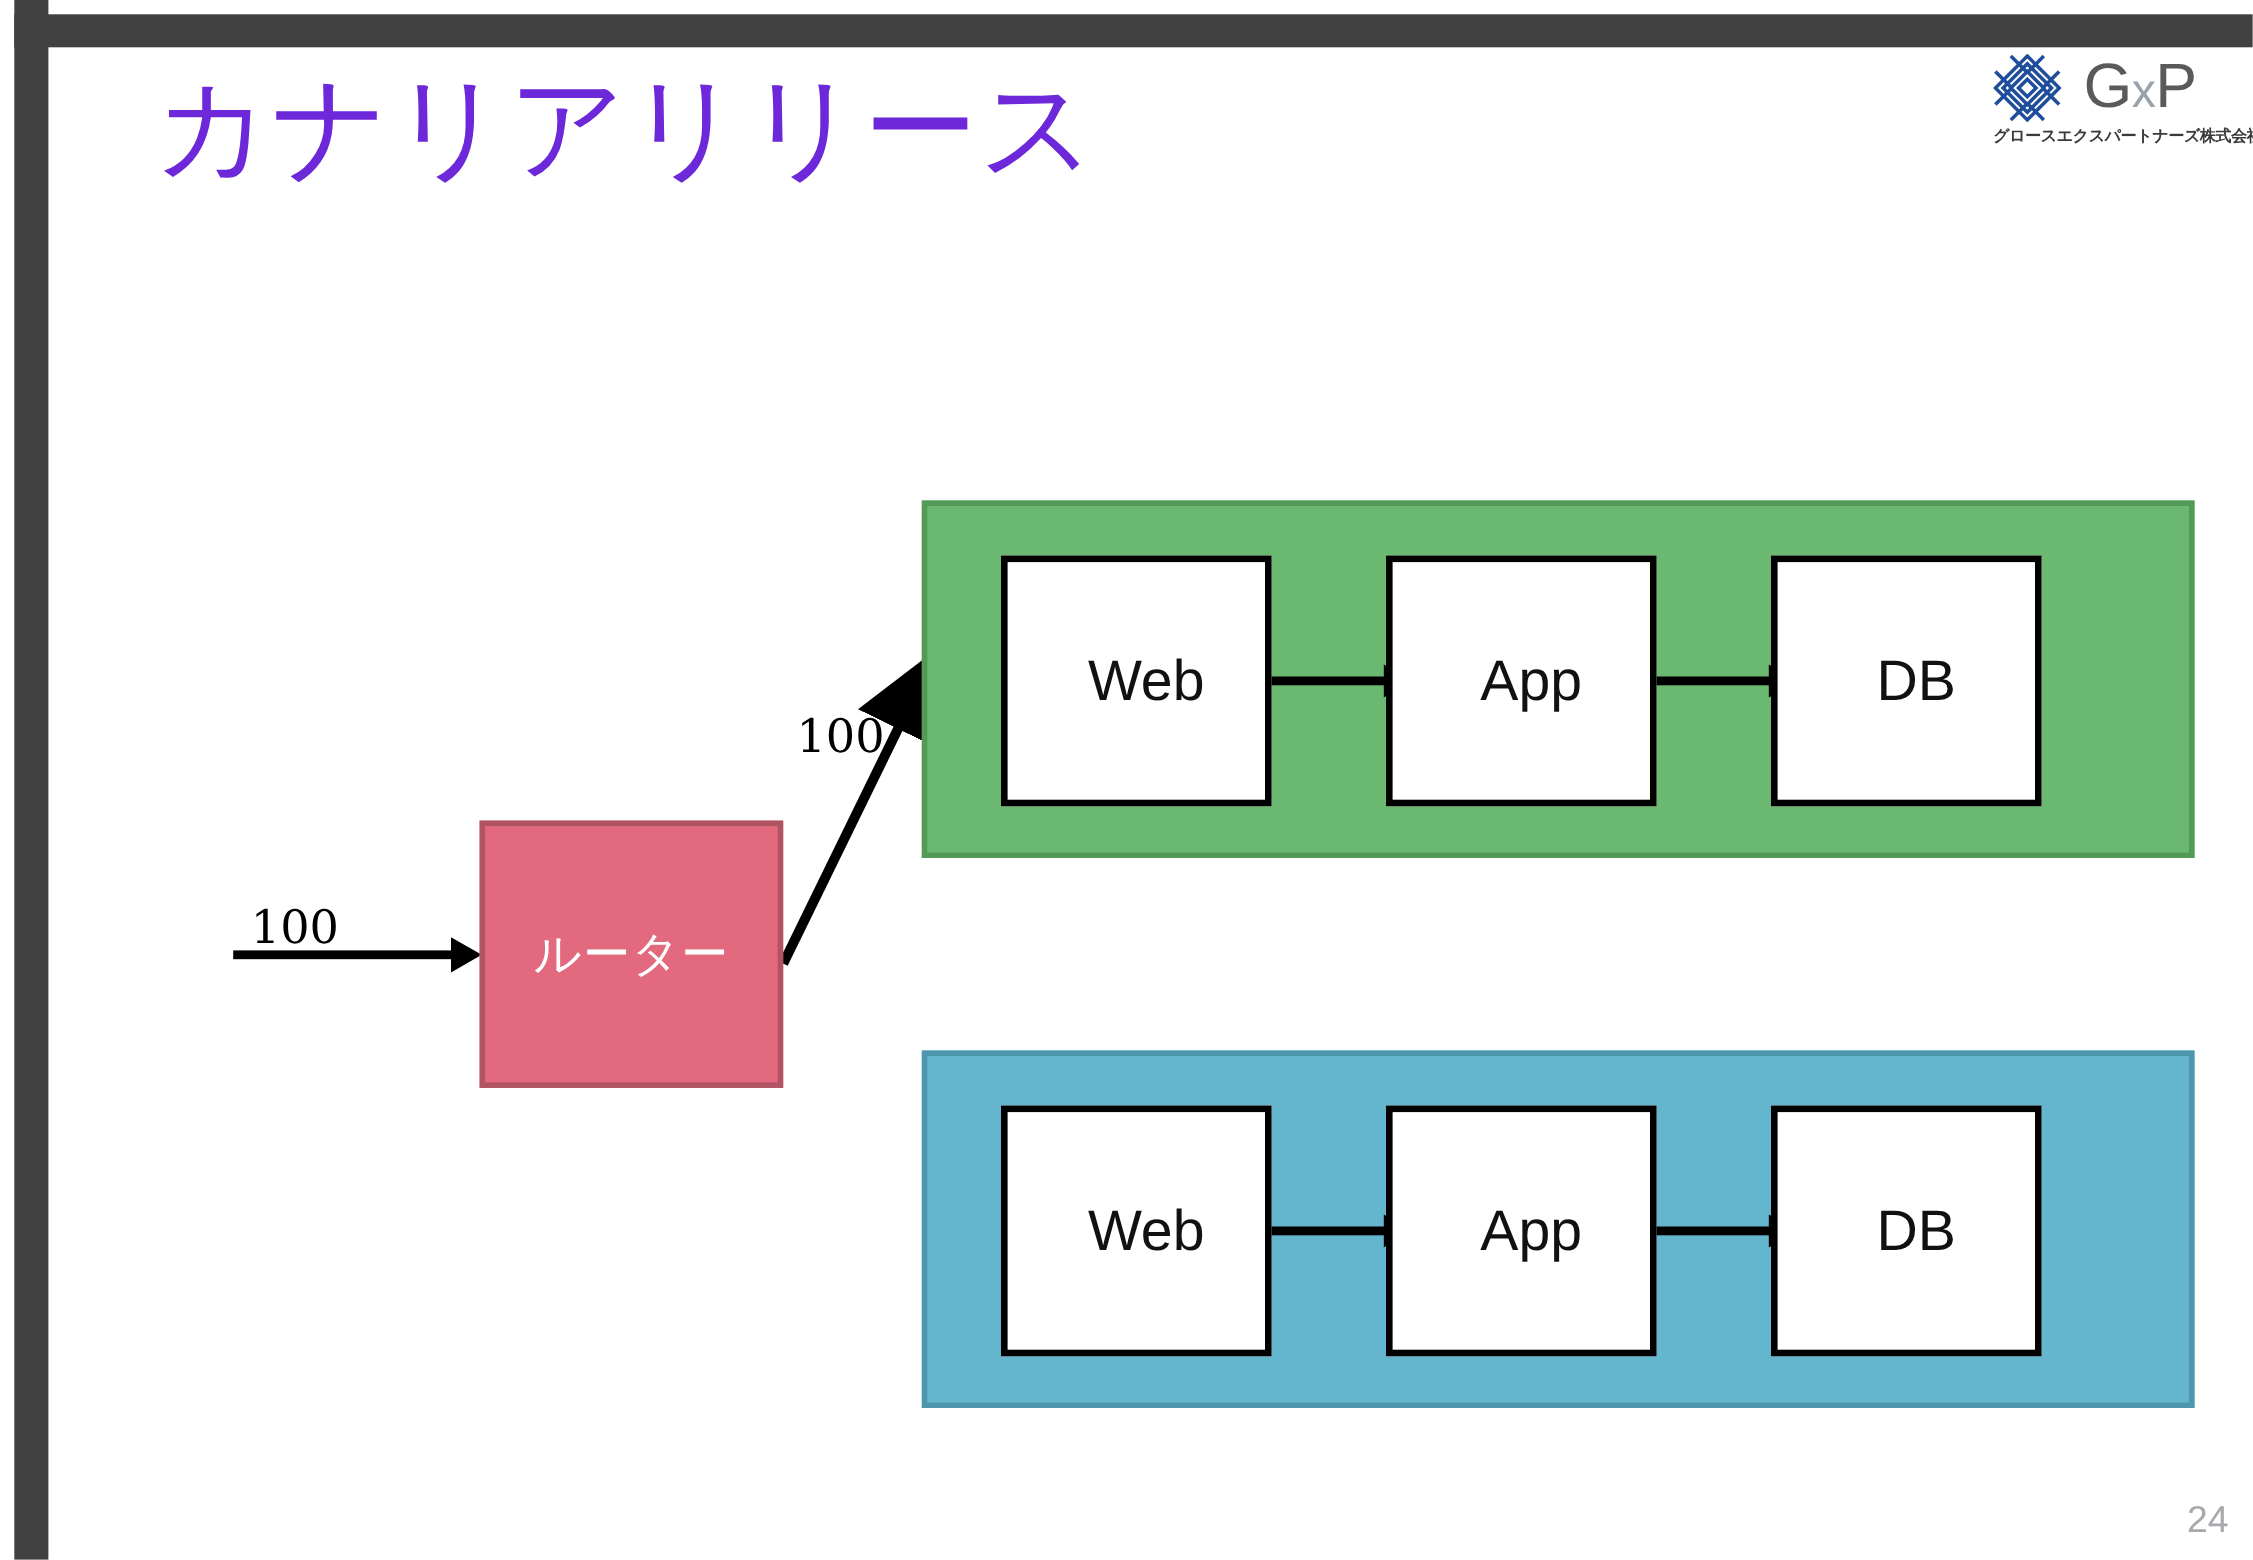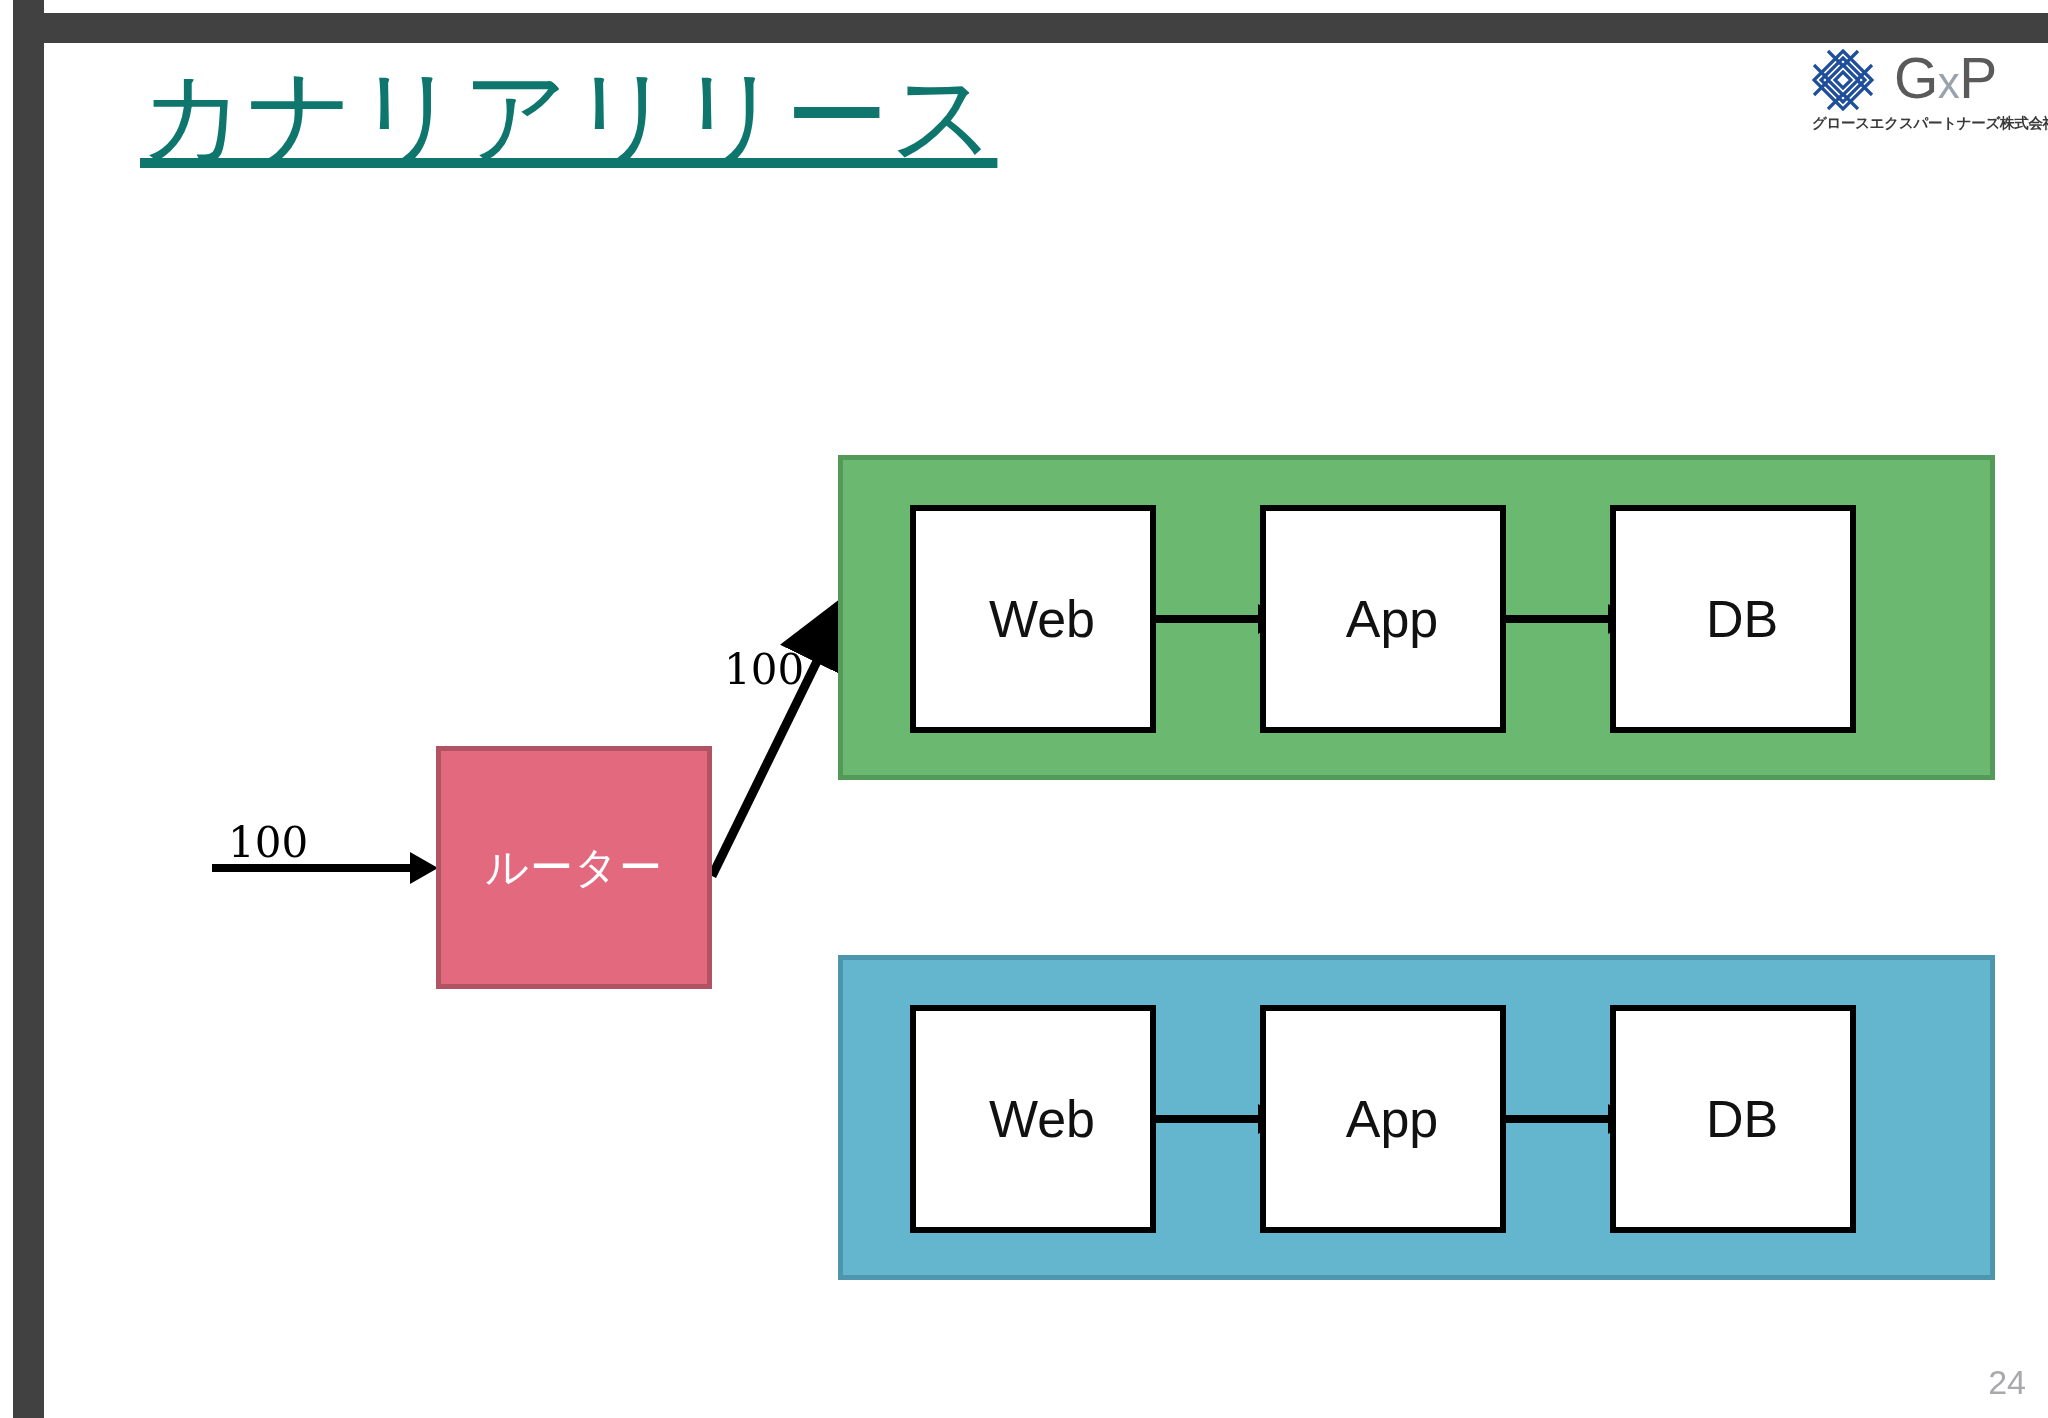--- a/index.html
+++ b/index.html
@@ -42,24 +42,23 @@
 
   
   #page-title {
     position: absolute;
     left: 140px;
     top: 58px;
     font-family: "DejaVu Sans", "Liberation Sans", sans-serif;
     font-size: 104px;
     font-weight: 300;
     letter-spacing: 0.01em;
-    color: #0f766e;
+    color: #6d28d9;
     line-height: 1.12;
     white-space: nowrap;
-    text-decoration: underline;
   }
 
   
   #logo {
     position: absolute;
     left: 1812px;
     top: 48px;
     width: 226px;
     height: 92px;
   }

